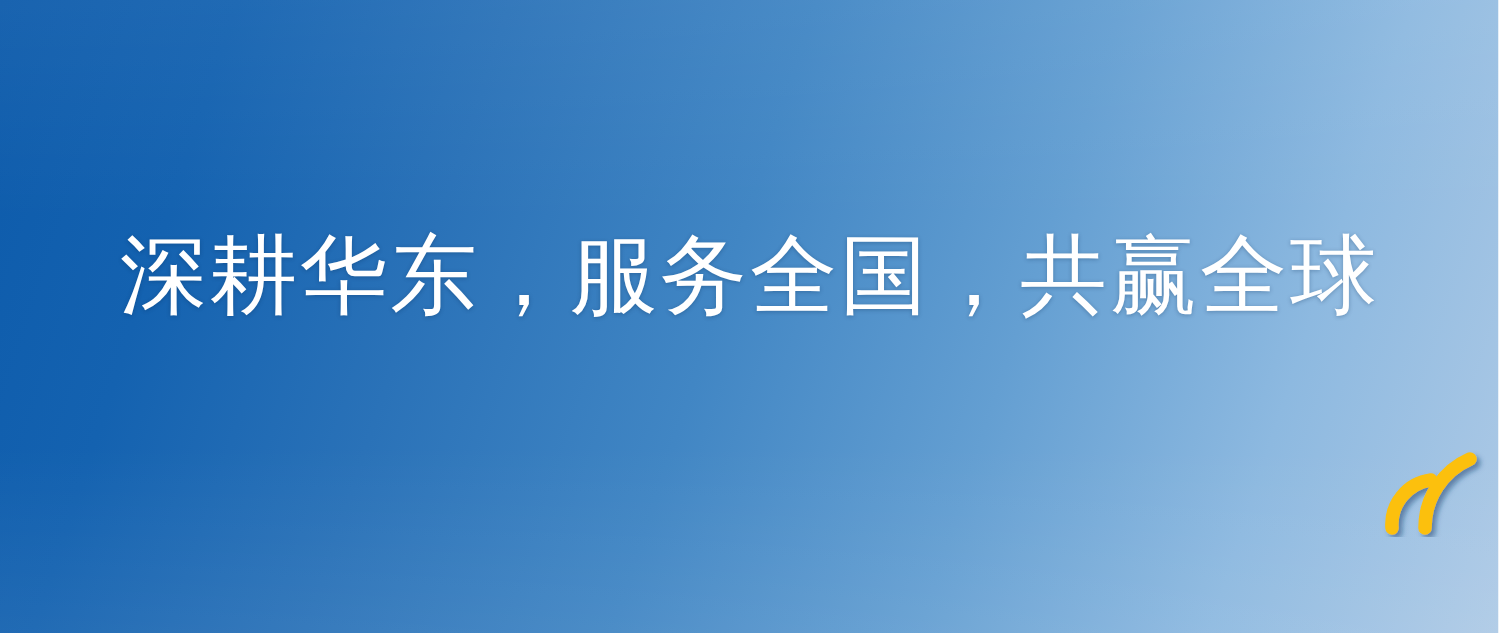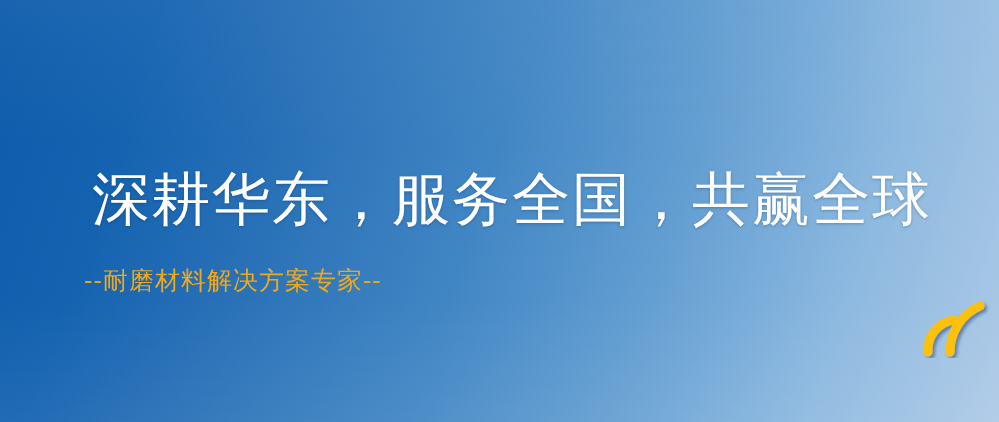--- a/index.html
+++ b/index.html
@@ -31,30 +31,29 @@
     background: linear-gradient(180deg,
         rgba(255,255,255,0.05) 0%,
         rgba(255,255,255,0.00) 35%,
         rgba(255,255,255,0.00) 70%,
         rgba(255,255,255,0.06) 100%);
     pointer-events: none;
   }
 
   #headline {
     position: absolute;
-    left: 92px;
+    left: 80px;
     top: 152px;
     color: #ffffff;
     font-family: "DejaVu Serif", "Liberation Serif", serif;
     font-size: 58px;
     line-height: 1.08;
     letter-spacing: 2px;
     white-space: nowrap;
     text-shadow: 0 1px 3px rgba(8,40,80,0.30);
-    margin-top: 16px;
   }
 
   #subtitle {
     position: absolute;
     left: 84px;
     top: 266px;
     color: #f0a818;
     font-family: "DejaVu Serif", "Liberation Serif", serif;
     font-size: 25px;
     line-height: 1.2;
@@ -120,21 +119,20 @@
 </style>
 </head>
 <body>
 
 <div id="banner">
 
   <div id="banner-sheen"></div>
 
   <div id="headline">深耕华东，服务全国，共赢全球</div>
 
-  <div id="subtitle">--耐磨材料解决方案专家--</div>
 
   <div id="logo">
 
 
     <div id="logo-arcs">
       <svg width="78" height="62" viewBox="0 0 78 62" xmlns="http://www.w3.org/2000/svg">
         <defs>
           <filter id="arcshadow" x="-40%" y="-40%" width="200%" height="200%">
             <feDropShadow dx="2.5" dy="2.5" stdDeviation="1.6" flood-color="#123a6a" flood-opacity="0.5"></feDropShadow>
           </filter>

